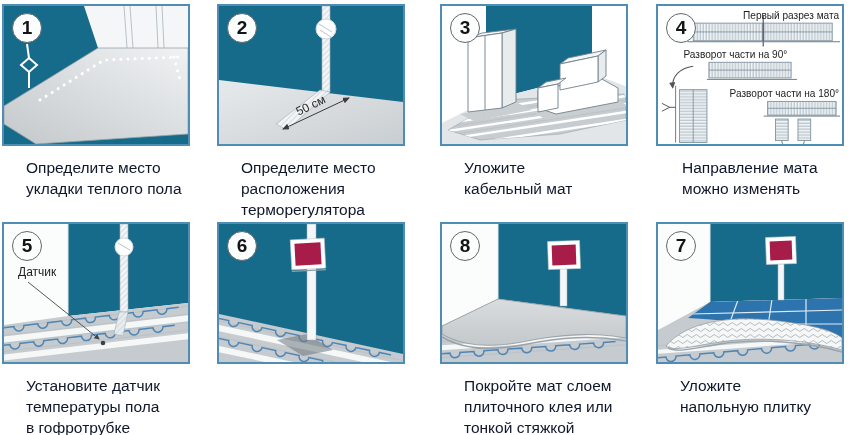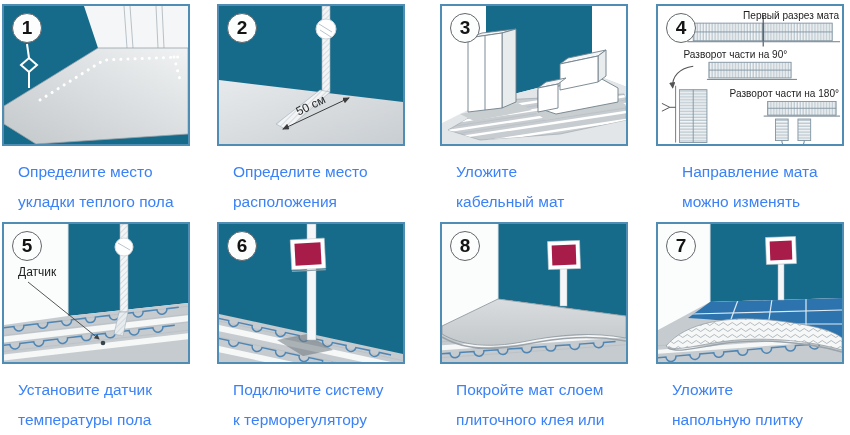--- a/index.html
+++ b/index.html
@@ -5,21 +5,21 @@
   html,body{margin:0;padding:0;background:#fff;}
   .stage{position:relative;width:850px;height:435px;background:#ffffff;overflow:hidden;
          font-family:"Liberation Sans",sans-serif;}
   .panel{position:absolute;width:208px;}
   .illus{position:relative;width:188px;height:142px;border:2px solid #4f8db4;
          box-sizing:border-box;background:#fff;overflow:hidden;}
   svg.ill{position:absolute;left:0;top:0;width:100%;height:100%;display:block;}
   .badge{position:absolute;top:7px;left:8px;width:28px;height:28px;border-radius:50%;
          background:#fcfdfd;border:1px solid #63686c;display:flex;align-items:center;
          justify-content:center;font-weight:700;font-size:19px;color:#141414;}
-  .caption{margin:11px 0 0 16px;font-size:15.5px;line-height:30px;color:#3b82f6;
+  .caption{margin:11px 0 0 24px;font-size:15.5px;line-height:21px;color:#0f172a;
            white-space:pre-line;}
   #p4 .caption{margin-left:26px;}
   #p1{left:2px;top:4px} #p2{left:217px;top:4px} #p3{left:440px;top:4px} #p4{left:656px;top:4px}
   #p5{left:2px;top:222px} #p6{left:217px;top:222px} #p7{left:440px;top:222px} #p8{left:656px;top:222px}
   svg text{font-family:"Liberation Sans",sans-serif;}
 </style>
 </head>
 <body>
 
 <div class="stage">
@@ -277,22 +277,20 @@
         </g>
         <rect x="88" y="0" width="9" height="116" fill="#f4f6f7" stroke="#a9b4bb" stroke-width="0.5"></rect>
         <g transform="rotate(-3 89 30)">
           <rect x="72" y="15" width="34" height="30" fill="#ffffff" stroke="#c2cacf" stroke-width="0.6"></rect>
           <rect x="76" y="19" width="26" height="22" fill="#a81c49"></rect>
           <line x1="72" y1="46.5" x2="106" y2="46.5" stroke="#8fa0a9" stroke-width="1.4"></line>
         </g>
       </svg>
       <div class="badge">6</div>
     </div>
-    <p class="caption">Подключите систему
-к терморегулятору</p>
   </section>
 
   <section class="panel" id="p7">
     <div class="illus">
       <svg class="ill" viewBox="0 0 184 138">
         <defs>
           <clipPath id="p7fclip">
               <polygon points="0,102 56,75 184,92 184,138 0,138"></polygon>
             </clipPath>
           <linearGradient id="p7g" x1="0" y1="0" x2="0" y2="1">

